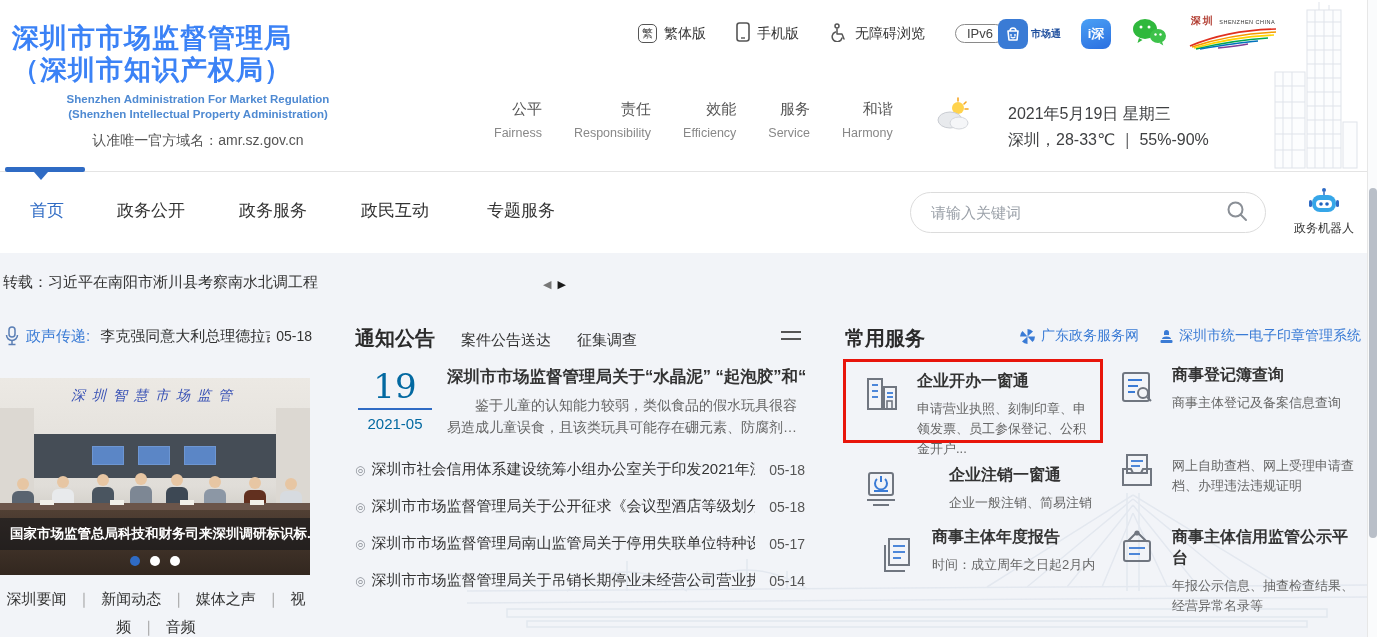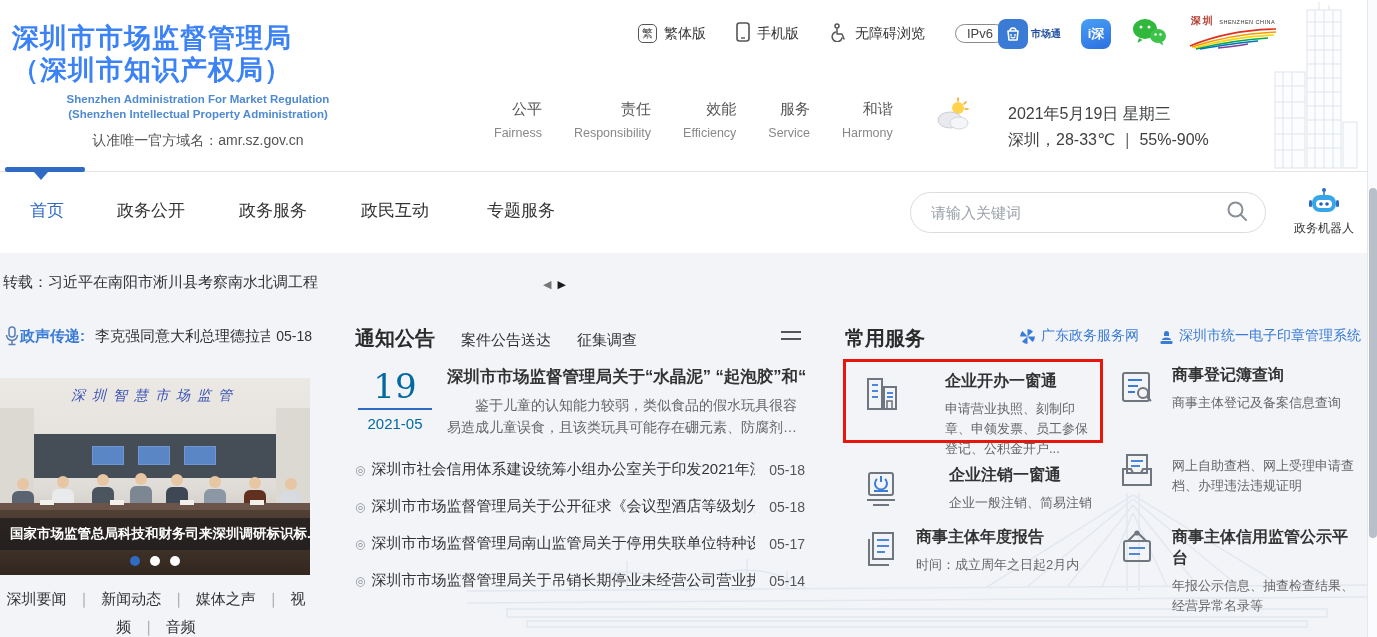--- a/index.html
+++ b/index.html
@@ -54,21 +54,21 @@
   .content { position:absolute; left:0; top:253px; width:1377px; height:384px; background:#f2f4f8; }
   .bridge-watermark { position:absolute; right:10px; bottom:0; opacity:.85; pointer-events:none; }
 
   .ticker-row { position:absolute; left:3px; top:20px; width:760px; font-size:15px; color:#333; }
   .ticker-arrows { position:absolute; left:543px; top:25px; display:flex; gap:6px; font-size:11px; }
   .arrow-left { color:#777; cursor:pointer; }
   .arrow-right { color:#1a1a1a; cursor:pointer; }
 
   
   .voice-row { position:absolute; left:4px; top:73px; width:308px; display:flex; align-items:center; }
-  .voice-label { color:#3a7bd5; font-size:15px; margin-left:0;font-weight:bold; }
+  .voice-label { color:#3a7bd5; font-size:15px; margin-left:6px; }
   .voice-title { color:#333; font-size:15px; margin-left:10px; flex:1; white-space:nowrap; overflow:hidden; }
   .voice-date { color:#333; font-size:14px; margin-left:6px; }
 
   .carousel { position:absolute; left:0; top:125px; width:310px; height:197px; overflow:hidden; background:linear-gradient(#ece9e4 0%,#e0ddd8 55%,#cfccc6 70%); cursor:pointer; }
   .photo-banner { position:absolute; left:0; top:9px; width:100%; text-align:center; font-size:14px; color:#3952b5; letter-spacing:7px; font-family:"DejaVu Serif",serif; font-style:italic; }
   .photo-pillar-l { position:absolute; left:0; top:30px; width:34px; height:110px; background:#dcd8d2; }
   .photo-pillar-r { position:absolute; right:0; top:30px; width:34px; height:110px; background:#dcd8d2; }
   .photo-band { position:absolute; left:34px; top:56px; width:242px; height:44px; background:#454d56; }
   .photo-screen { position:absolute; top:12px; width:32px; height:19px; background:#5b86c6; border:1px solid #6d96d2; }
   .person { position:absolute; width:22px; }
@@ -107,21 +107,21 @@
   .notice-item { display:flex; align-items:center; height:37px; cursor:pointer; }
   .notice-bullet { color:#8d9199; font-size:12px; margin-right:6px; }
   .notice-title { flex:1; font-size:15px; color:#333; white-space:nowrap; overflow:hidden; }
   .notice-date { font-size:14px; color:#555; margin-left:14px; }
 
   
   .right-col { position:absolute; left:845px; top:0; width:518px; height:384px; }
   .services-header { position:absolute; left:0; top:72px; width:518px; display:flex; align-items:center; }
   .services-title { font-size:20px; font-weight:700; color:#2b2b2b; }
   .service-links { position:absolute; right:2px; top:2px; display:flex; gap:20px; align-items:center; }
-  .service-link { display:flex; align-items:flex-end; gap:5px; font-size:14px; color:#3a7bd5; cursor:pointer; white-space:nowrap; }
+  .service-link { display:flex; align-items:center; gap:5px; font-size:14px; color:#3a7bd5; cursor:pointer; white-space:nowrap; }
 
   .service-card { position:absolute; display:flex; cursor:pointer; }
   .svc-icon { width:40px; height:40px; flex:0 0 40px; margin-right:15px; margin-top:2px; }
   .svc-title { font-size:16px; font-weight:700; color:#333; }
   .svc-desc { margin-top:7px; font-size:13px; color:#666; line-height:1.55; }
   .service-card.highlight { border:3px solid #e8150b; padding:9px 8px 6px 16px; }
 
   
   .scrollbar-track { position:absolute; right:0; top:0; width:10px; height:637px; background:#fafbfc; border-left:1px solid #e7e7e7; }
   .scrollbar-thumb { position:absolute; left:1px; top:188px; width:8px; height:350px; background:#b9bfc8; border-radius:4px; cursor:pointer; }
@@ -484,21 +484,21 @@
             <svg width="15" height="16" viewBox="0 0 15 16">
               <path d="M5 7 L10 7 L10 4.5 A2.5 2.5 0 0 0 5 4.5 Z" fill="#3a7bd5"></path>
               <path d="M3 11 Q3 8.5 7.5 8.5 Q12 8.5 12 11 Z" fill="#3a7bd5"></path>
               <rect x="1.5" y="12" width="12" height="3" rx="1" fill="#3a7bd5"></rect>
             </svg>
             <span>深圳市统一电子印章管理系统</span>
           </span>
         </div>
       </div>
 
-      <div class="service-card highlight" style="left:-2px; top:106px; width:260px; height:84px;gap:28px;">
+      <div class="service-card highlight" style="left:-2px; top:106px; width:260px; height:84px;">
         <svg class="svc-icon" viewBox="0 0 40 40">
           <g fill="none" stroke="#707680" stroke-width="2">
             <rect x="6" y="6" width="14" height="30"></rect>
             <rect x="22" y="14" width="12" height="22"></rect>
             <rect x="25" y="28" width="5" height="8" stroke-width="1.6"></rect>
           </g>
           <g stroke="#3a7bd5" stroke-width="1.8">
             <line x1="10" y1="12" x2="16" y2="12"></line>
               <line x1="10" y1="18" x2="16" y2="18"></line>
               <line x1="10" y1="24" x2="16" y2="24"></line>
@@ -559,21 +559,21 @@
           <g stroke="#3a7bd5" stroke-width="1.8">
             <line x1="14" y1="10" x2="26" y2="10"></line>
               <line x1="14" y1="15" x2="23" y2="15"></line>
           </g>
         </svg>
         <div>
           <div class="svc-desc">网上自助查档、网上受理申请查档、办理违法违规证明</div>
         </div>
       </div>
 
-      <div class="service-card" style="left:16px; top:274px; width:246px;">
+      <div class="service-card" style="left:32px; top:274px; width:246px;align-items:flex-end;">
         <svg class="svc-icon" viewBox="0 0 40 40">
           <g fill="none" stroke="#707680" stroke-width="2">
             <path d="M12 4 h20 v26 h-20 z"></path>
             <path d="M8 10 v26 h20"></path>
           </g>
           <g stroke="#3a7bd5" stroke-width="1.8">
             <line x1="16" y1="11" x2="28" y2="11"></line>
               <line x1="16" y1="17" x2="28" y2="17"></line>
               <line x1="16" y1="23" x2="24" y2="23"></line>
           </g>

